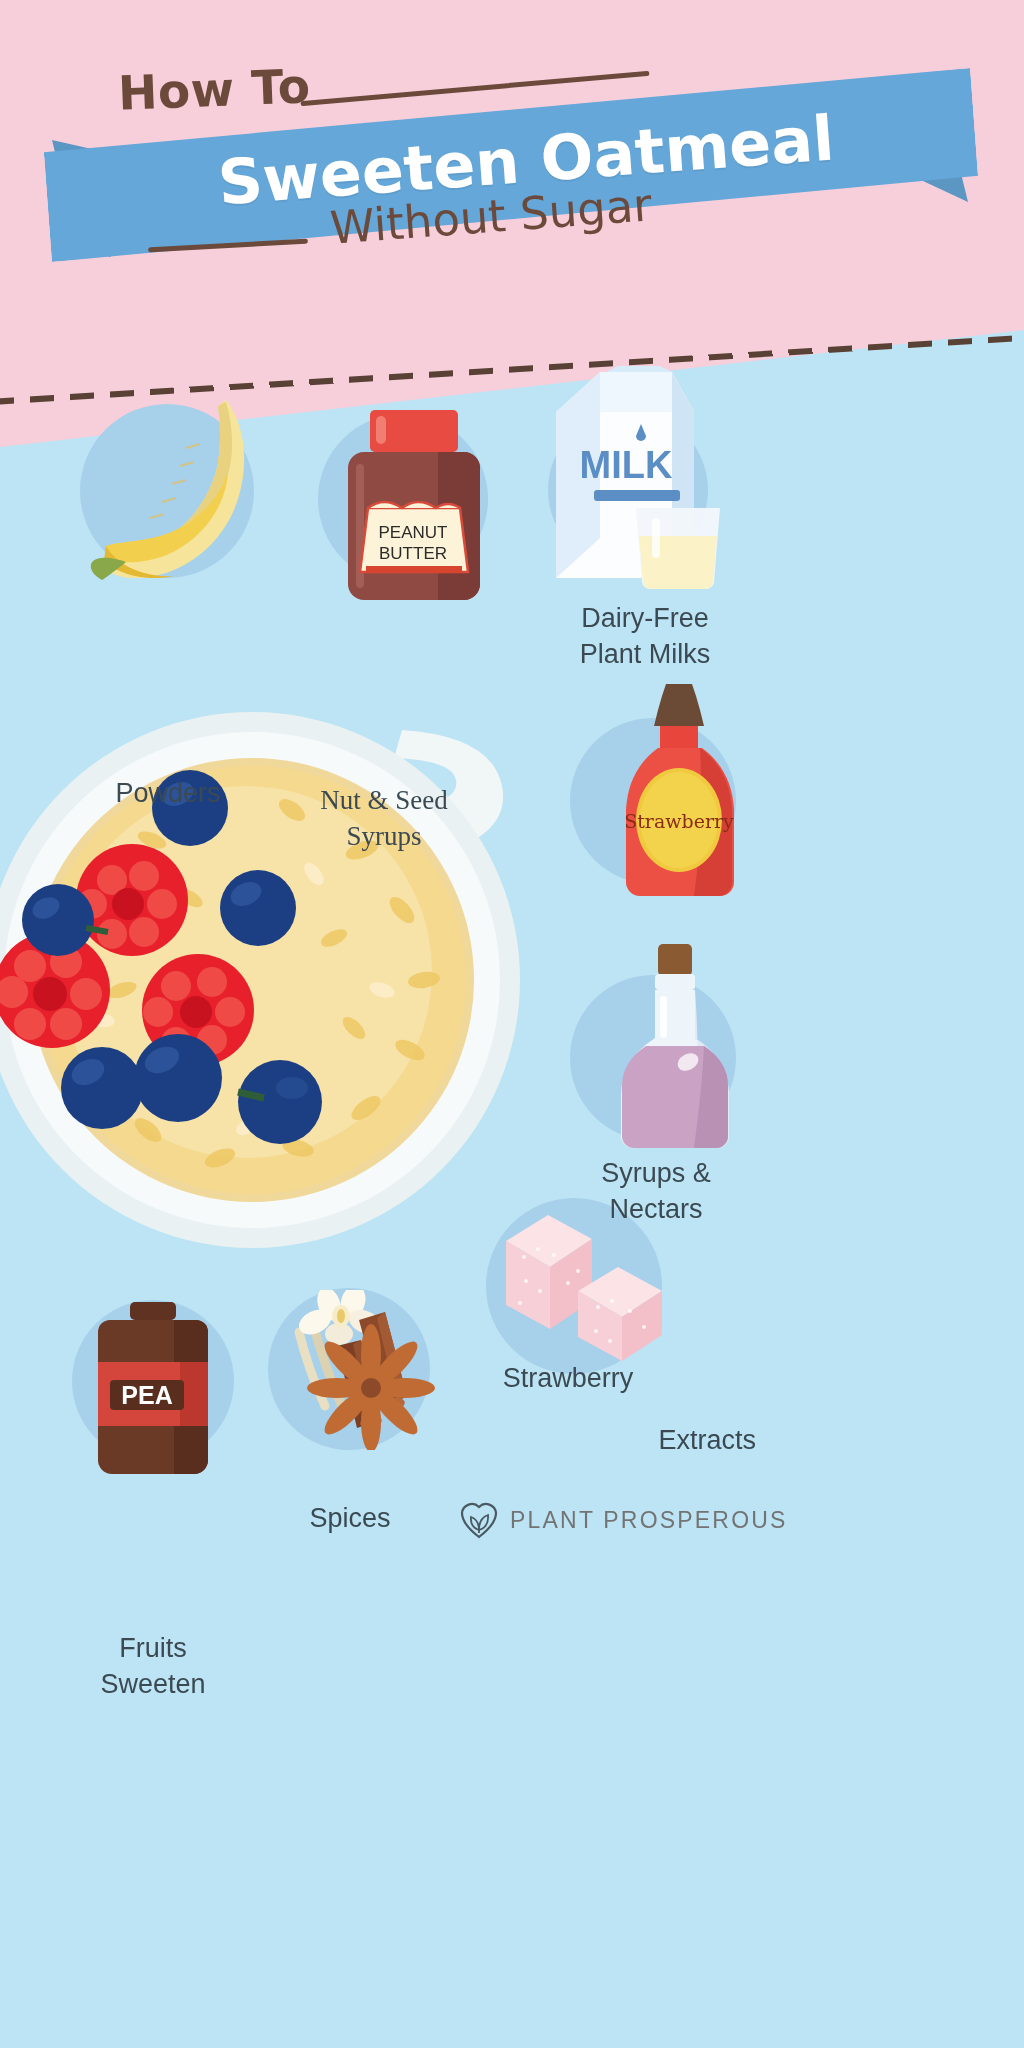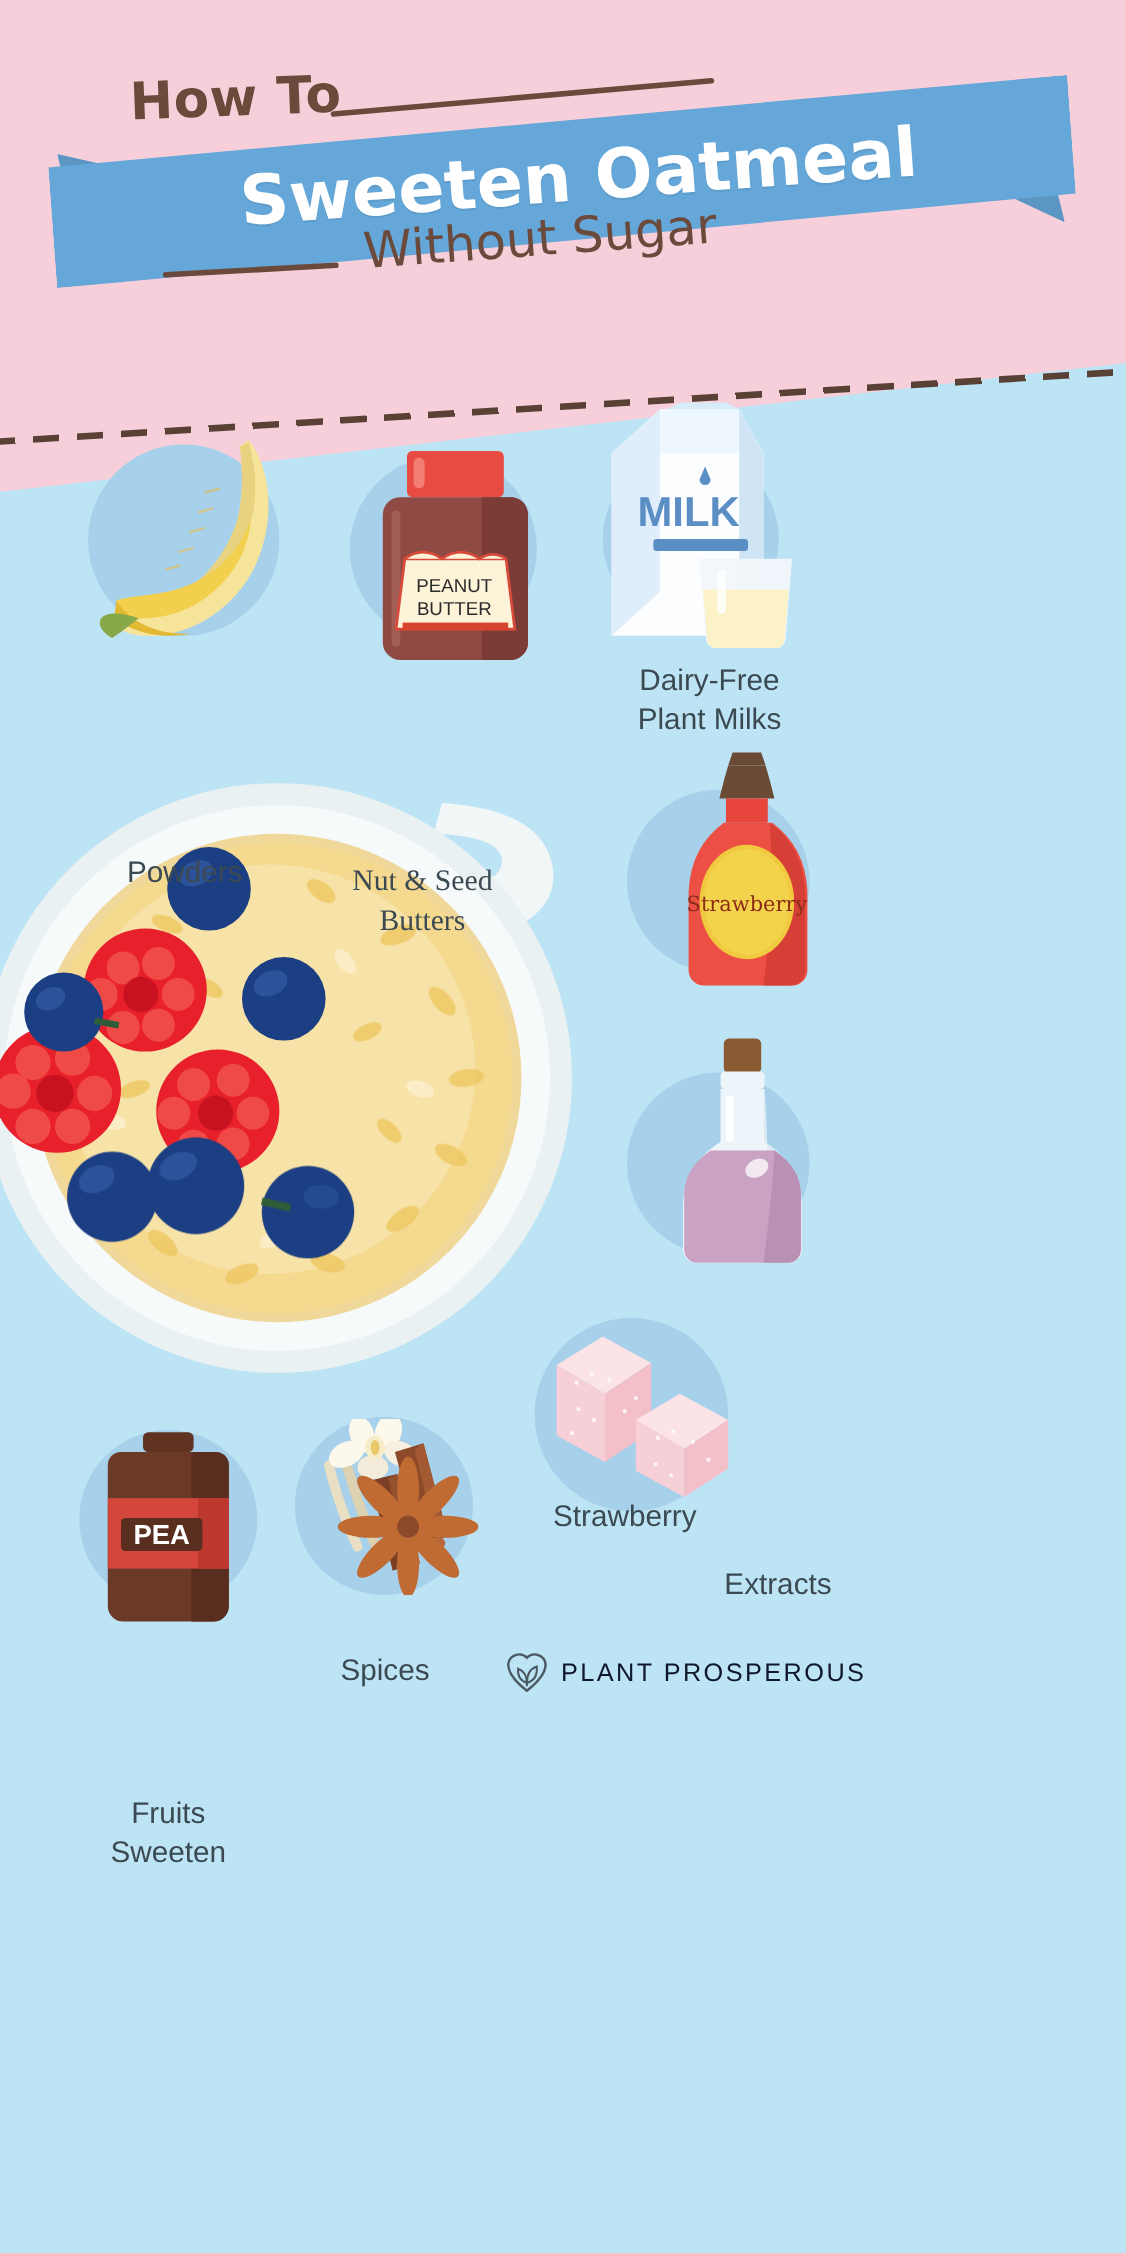--- a/index.html
+++ b/index.html
@@ -116,21 +116,21 @@
   .spice-wrap{position:absolute;left:275px;top:1290px;width:160px;height:160px;z-index:3;}
 
   
   .protein-wrap{position:absolute;left:88px;top:1300px;width:130px;height:180px;z-index:3;}
 
   
   .bowl{position:absolute;left:-38px;top:690px;width:600px;height:560px;z-index:2;}
 
   
   .logo{position:absolute;left:460px;top:1500px;z-index:6;display:flex;align-items:center;gap:12px;}
-  .logo-text{font-size:23px;letter-spacing:2.2px;color:#0f172a;font-family:"Liberation Sans",sans-serif;}
+  .logo-text{font-size:23px;letter-spacing:2.2px;color:#737373;font-family:"Liberation Sans",sans-serif;}
 </style>
 </head>
 <body>
 
 <div class="page">
 
   <div class="body-bg"></div>
 
   <div class="header"></div>
   <div class="divider-dash"></div>
@@ -177,21 +177,21 @@
     <path d="M120 50 h26 a16 16 0 0 1 16 16 v116 a16 16 0 0 1 -16 16 h-26 z" fill="#7b3c38"></path>
     <rect x="38" y="62" width="8" height="124" rx="4" fill="#b0716a" opacity=".55"></rect>
     <path d="M50 106 h92 l8 64 h-108 z" fill="#fdf3d8" stroke="#d84b3a" stroke-width="2.5"></path>
     <path d="M50 106 q16 -12 34 0 q16 -12 34 0 q12 -8 24 0" fill="#fdf3d8" stroke="#d84b3a" stroke-width="2.5"></path>
     <text x="95" y="136" text-anchor="middle" font-size="17" font-family="Liberation Sans, sans-serif" fill="#2b2b2b">PEANUT</text>
     <text x="95" y="157" text-anchor="middle" font-size="17" font-family="Liberation Sans, sans-serif" fill="#2b2b2b">BUTTER</text>
     <rect x="48" y="164" width="96" height="7" fill="#d8452f"></rect>
   </svg>
   <div class="label" style="left:278px;top:782px;width:212px;font-family:Liberation Serif, serif;">
     <div>Nut &amp; Seed</div>
-    <div>Butters</div>
+    <div>Syrups</div>
   </div>
 
   <div class="disc" style="left:548px;top:410px;width:160px;height:160px;"></div>
   <svg class="milk-wrap" viewBox="0 0 200 230">
     <path d="M16 52 l44 -40 h72 l22 40 v166 h-138 z" fill="#fbfdff"></path>
     <path d="M16 52 l44 -40 v166 l-44 40 z" fill="#dfeefa"></path>
     <path d="M60 12 h72 l22 40 h-94 z" fill="#eef7fd"></path>
     <path d="M132 12 l22 40 v166 l-22 -28 z" fill="#cfe5f6"></path>
     <path d="M66 12 h66 l-12 -6 h-42 z" fill="#d7ebf8"></path>
     <path d="M96 76 l5 -12 l5 12 a5 5 0 0 1 -10 0z" fill="#5b8ec4"></path>
@@ -211,20 +211,24 @@
     <path d="M66 6 h26 l4 12 h-34 z" fill="#6b4a36"></path>
     <path d="M62 18 h34 l4 14 h-42 z" fill="#6b4a36"></path>
     <path d="M58 32 h42 l4 16 h-50 z" fill="#6b4a36"></path>
     <path d="M60 48 h38 v22 h-38 z" fill="#e8453c"></path>
     <path d="M58 70 q-30 22 -32 62 v72 a14 14 0 0 0 14 14 h80 a14 14 0 0 0 14 -14 v-72 q-2 -40 -32 -62 z" fill="#ec4f43"></path>
     <path d="M100 70 q30 22 32 62 v72 a14 14 0 0 1 -14 14 h-24 q10 -70 6 -148 z" fill="#d63f36"></path>
     <ellipse cx="79" cy="142" rx="43" ry="52" fill="#f0c93f"></ellipse>
     <ellipse cx="79" cy="142" rx="39" ry="48" fill="#f3d24c"></ellipse>
     <text x="79" y="150" text-anchor="middle" font-size="19" font-family="DejaVu Serif, serif" fill="#8a2b16">Strawberry</text>
   </svg>
+  <div class="label" style="left:548px;top:1155px;width:216px;">
+    <div>Syrups &amp;</div>
+    <div>Nectars</div>
+  </div>
 
   <div class="disc" style="left:570px;top:975px;width:166px;height:166px;"></div>
   <svg class="extract-wrap" viewBox="0 0 150 215">
     <rect x="58" y="4" width="34" height="32" rx="5" fill="#8a5a33"></rect>
     <rect x="55" y="34" width="40" height="16" rx="4" fill="#eef5fa"></rect>
     <path d="M55 50 h40 v48 q34 22 34 58 v40 a12 12 0 0 1 -12 12 h-84 a12 12 0 0 1 -12 -12 v-40 q0 -36 34 -58 z" fill="#eef5fa"></path>
     <path d="M95 50 v48 q34 22 34 58 v40 a12 12 0 0 1 -12 12 h-24 q8 -80 2 -158 z" fill="#dfeaf3"></path>
     <path d="M25 126 q14 -16 40 -22 q32 -6 62 22 v30 h-102 z" fill="#eef5fa" opacity="0"></path>
     <path d="M22 146 q0 -24 24 -40 h58 q24 16 24 40 v50 a12 12 0 0 1 -12 12 h-82 a12 12 0 0 1 -12 -12 z" fill="#c9a2c4"></path>
     <path d="M104 106 q24 16 24 40 v50 a12 12 0 0 1 -12 12 h-22 q8 -60 10 -102 z" fill="#b991b5"></path>

